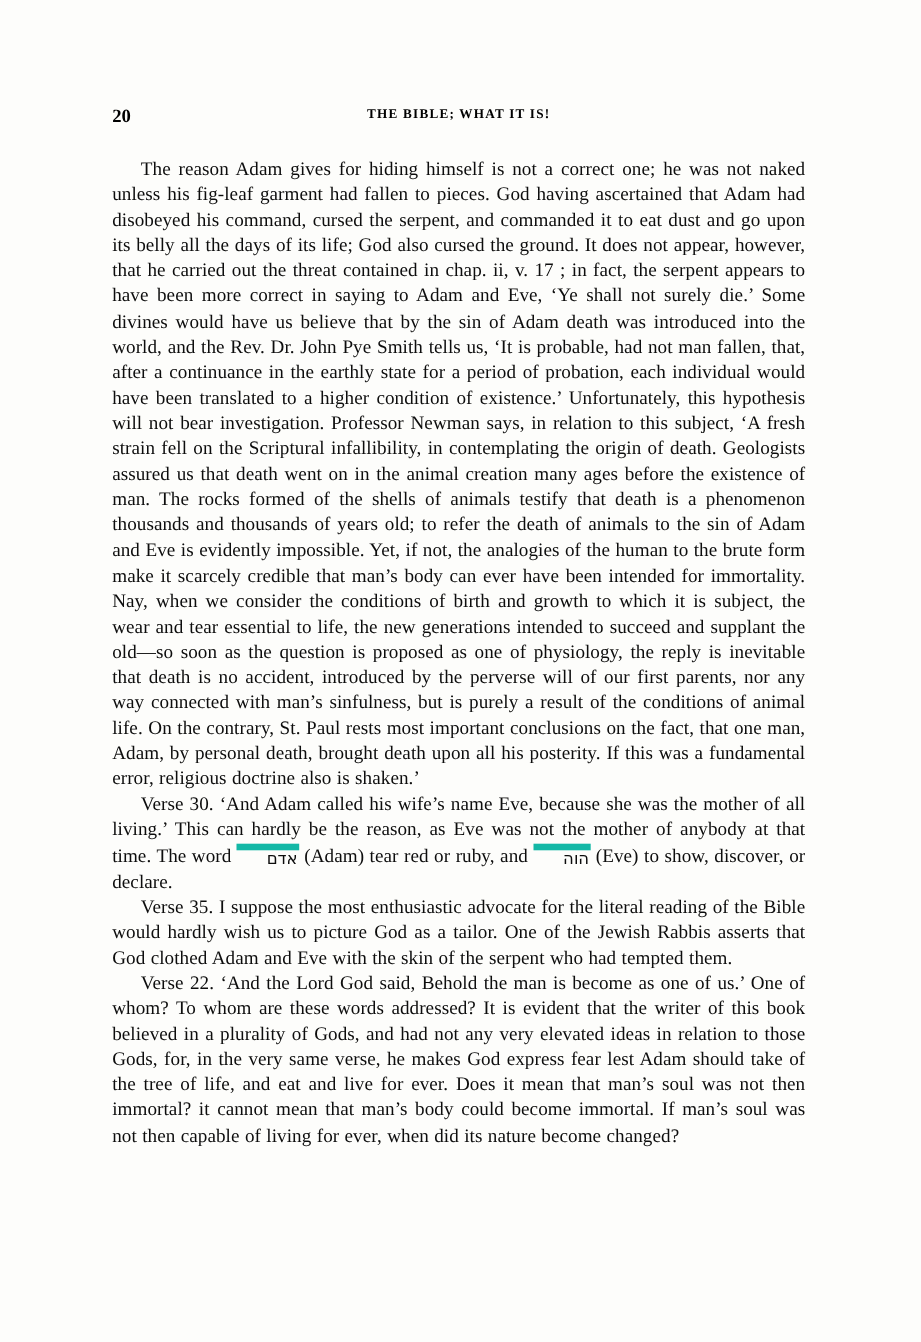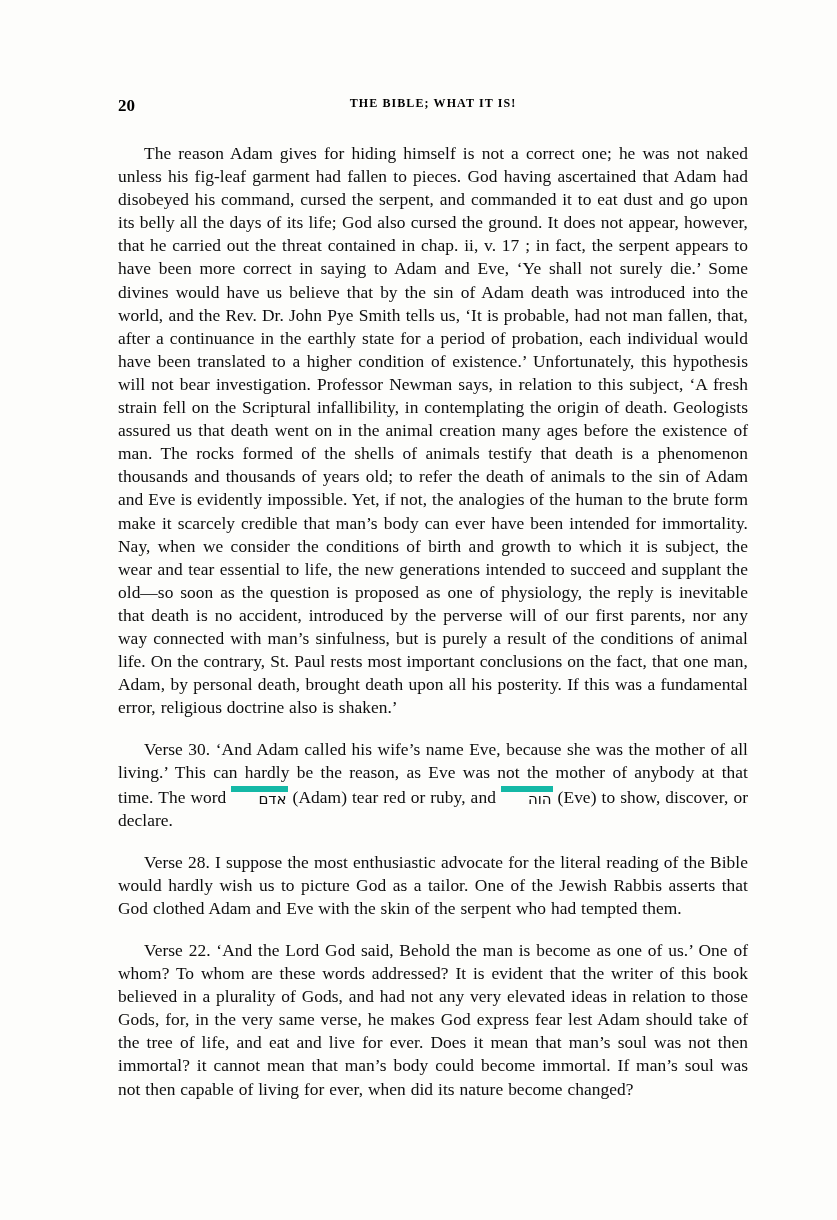--- a/index.html
+++ b/index.html
@@ -15,21 +15,21 @@
     overflow: hidden;
   }
   .page {
     position: relative;
     width: 837px;
     height: 1220px;
     background: #fdfdfb;
   }
   .page-inner {
     position: absolute;
-    left: 118px;
+    left: 102px;
     top: 96px;
     width: 630px;
   }
   .header-row {
     display: flex;
     align-items: baseline;
     justify-content: flex-start;
     margin-bottom: 26px;
     position: relative;
     height: 20px;
@@ -58,21 +58,20 @@
     text-justify: inter-word;
     font-size: 17.4px;
     line-height: 23.1px;
     color: #0d0d0d;
     letter-spacing: 0.05px;
     word-spacing: 0.5px;
     hyphens: manual;
   }
   .body-text p.indent {
     text-indent: 26px;
-    margin-top: 19px;
   }
   .hebrew {
     font-family: "DejaVu Sans", sans-serif;
     font-size: 15px;
     letter-spacing: 0px;
     border-top: 6px solid #14b8a6;
     padding: 0 1px;
     display: inline-block;
     line-height: 1.0;
     transform: translateY(1px);
@@ -88,19 +87,19 @@
       <span class="folio">20</span>
       <span class="running-head">THE BIBLE; WHAT IT IS!</span>
     </div>
 
     <div class="body-text">
 
       <p class="indent">The reason Adam gives for hiding himself is not a correct one; he was not naked unless his fig-leaf garment had fallen to pieces.    God having ascertained that Adam had disobeyed his command, cursed the serpent, and commanded it to eat dust and go upon its belly all the days of its life; God also cursed the ground.    It does not appear, however, that he carried out the threat contained in chap. ii, v. 17 ; in fact, the serpent appears to have been more correct in saying to Adam and Eve, ‘Ye shall not surely die.’   Some divines would have us believe that by the sin of Adam death was introduced into the world, and the Rev. Dr. John Pye Smith tells us, ‘It is probable, had not man fallen, that, after a continuance in the earthly state for a period of probation, each individual would have been translated to a higher condition of existence.’   Unfortunately, this hypothesis will not bear investigation.   Professor Newman says, in relation to this subject, ‘A fresh strain fell on the Scriptural infallibility, in contemplating the origin of death.   Geologists assured us that death went on in the animal creation many ages before the existence of man.     The rocks formed of the shells of animals testify that death is a phenomenon thousands and thousands of years old; to refer the death of animals to the sin of Adam and Eve is evidently impossible.    Yet, if not, the analogies of the human to the brute form make it scarcely credible that man’s body can ever have been intended for immortality.    Nay, when we consider the conditions of birth and growth to which it is subject, the wear and tear essential to life, the new generations intended to succeed and supplant the old—so soon as the question is proposed as one of physiology, the reply is inevitable that death is no accident, introduced by the perverse will of our first parents, nor any way connected with man’s sinfulness, but is purely a result of the conditions of animal life.    On the contrary, St. Paul rests most important conclusions on the fact, that one man, Adam, by personal death, brought death upon all his posterity.    If this was a fundamental error, religious doctrine also is shaken.’</p>
 
       <p class="indent"><span>Verse 30.   ‘And Adam called his wife’s name Eve, because she was the mother of all living.’   This can hardly be the reason, as Eve was not the mother of anybody at that time.    The word </span><span class="hebrew">אדם</span><span> (Adam) tear red or ruby, and </span><span class="hebrew">הוה</span><span> (Eve) to show, discover, or declare.</span></p>
 
-      <p class="indent">Verse 28.   I suppose the most enthusiastic advocate for the literal reading of the Bible would hardly wish us to picture God as a tailor. One of the Jewish Rabbis asserts that God clothed Adam and Eve with the skin of the serpent who had tempted them.</p>
+      <p class="indent">Verse 35.   I suppose the most enthusiastic advocate for the literal reading of the Bible would hardly wish us to picture God as a tailor. One of the Jewish Rabbis asserts that God clothed Adam and Eve with the skin of the serpent who had tempted them.</p>
 
       <p class="indent">Verse 22.   ‘And the Lord God said, Behold the man is become as one of us.’   One of whom?    To whom are these words addressed? It is evident that the writer of this book believed in a plurality of Gods, and had not any very elevated ideas in relation to those Gods, for, in the very same verse, he makes God express fear lest Adam should take of the tree of life, and eat and live for ever.    Does it mean that man’s soul was not then immortal? it cannot mean that man’s body could become immortal.   If man’s soul was not then capable of living for ever, when did its nature become changed?</p>
 
     </div>
   </div>
 </div>
 
 </body></html>

